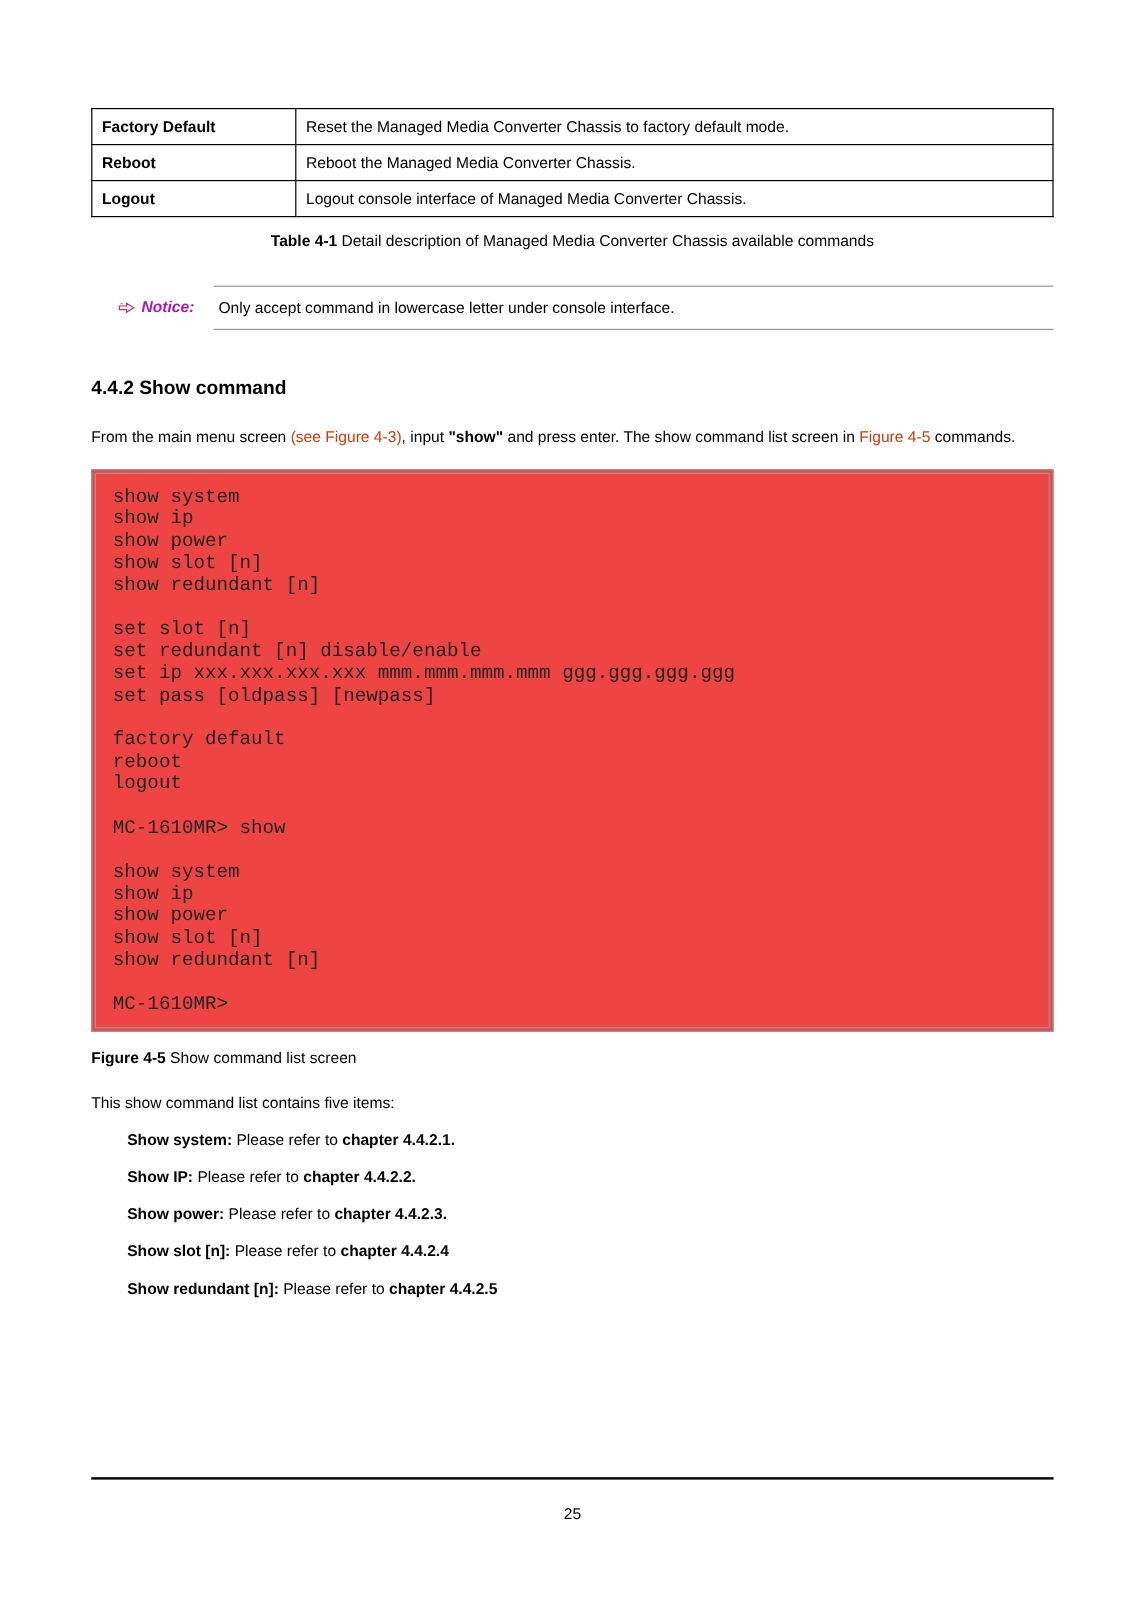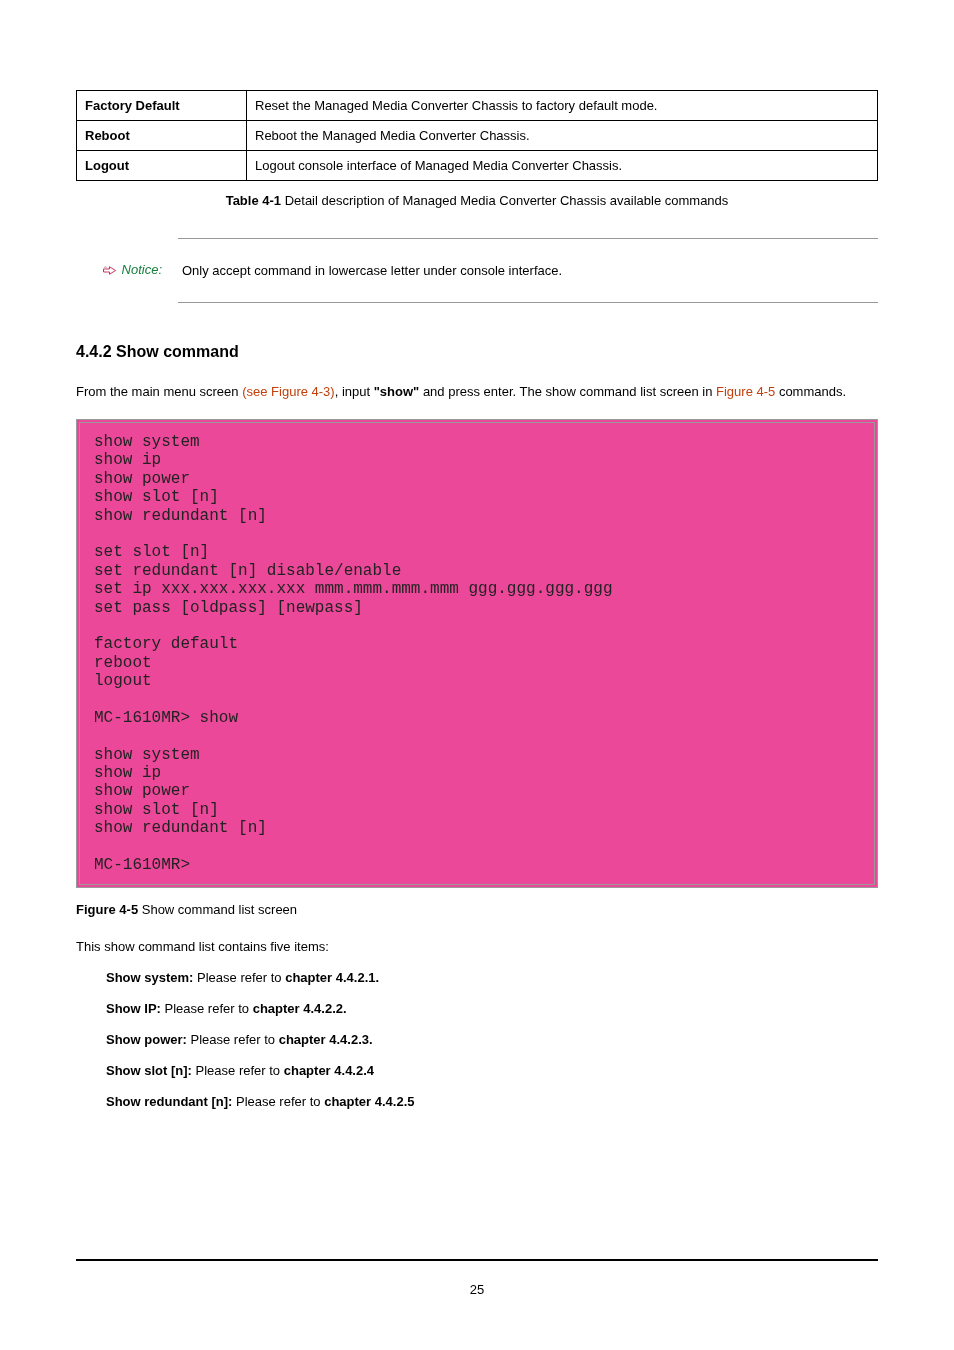--- a/index.html
+++ b/index.html
@@ -49,47 +49,47 @@
     .notice-icon-inner {
       display: inline-flex;
       align-items: center;
       gap: 2px;
     }
     .hand-icon {
       width: 18px; height: 14px;
       display: inline-block;
     }
     .notice-label {
-      color: #15803d;
-      font-weight: normal;
+      color: #a21caf;
+      font-weight: bold;
       font-style: italic;
       font-size: 13px;
     }
     .notice-text-wrap {
       flex: 1;
       border-top: 1px solid #999;
       border-bottom: 1px solid #999;
-      padding: 24px 4px;
+      padding: 10px 4px;
       font-size: 13px;
     }
     h3.section-heading {
       font-size: 16px;
       font-weight: bold;
       margin-bottom: 18px;
     }
     .paragraph {
       font-size: 13px;
       line-height: 2.0;
       margin-bottom: 14px;
     }
     .link { color: #c2410c; }
     .bold { font-weight: bold; }
     .terminal {
       border: 4px double #999;
-      background: #ec4899;
+      background: #ef4444;
       padding: 10px 14px 10px 14px;
       font-family: "Courier New", Courier, monospace;
       font-size: 16px;
       line-height: 1.15;
       white-space: pre;
       margin-bottom: 14px;
       color: #222;
     }
     .fig-caption {
       text-align: left;

